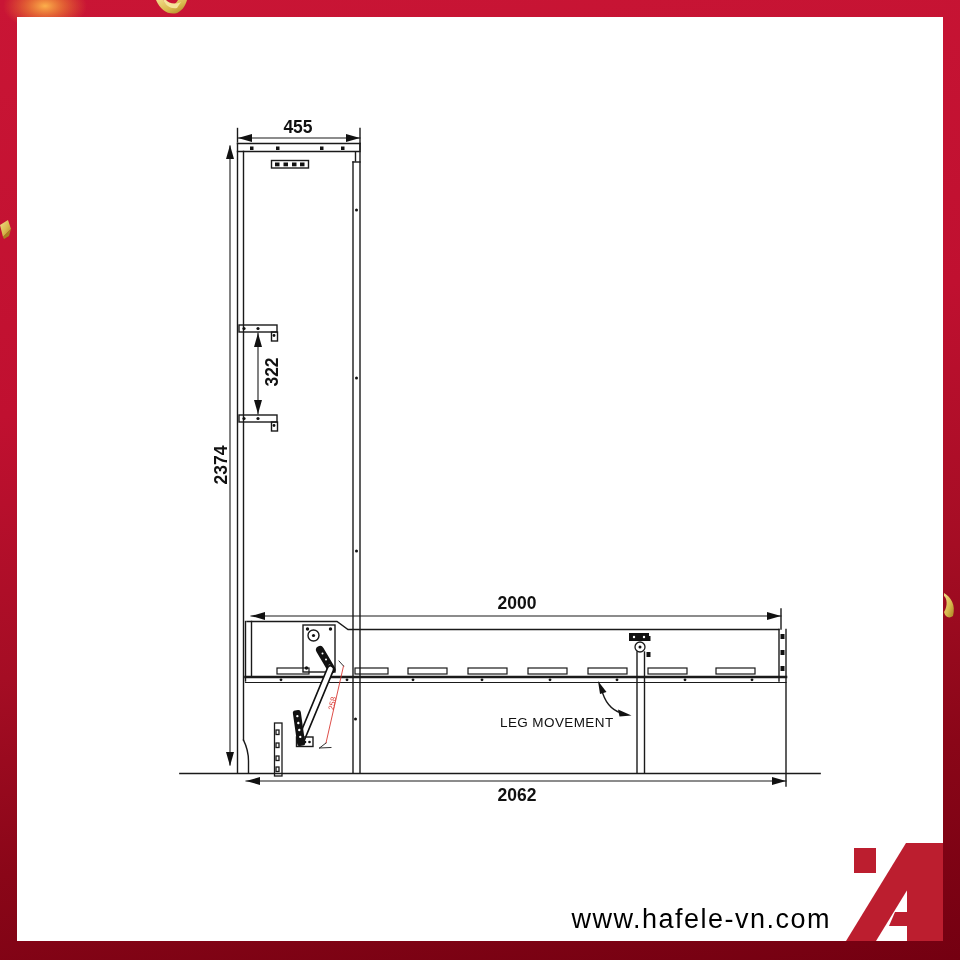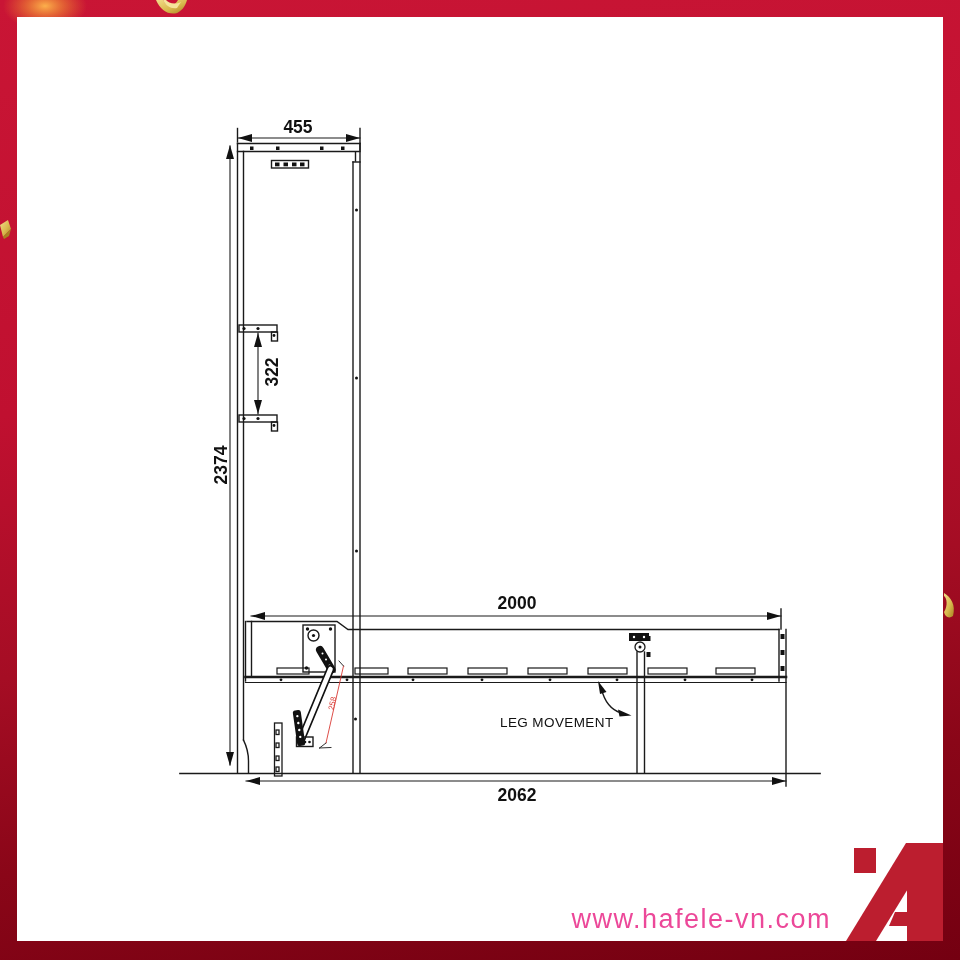--- a/index.html
+++ b/index.html
@@ -12,21 +12,21 @@
   .canvas{
     position:absolute;left:17px;top:17px;width:926px;height:924px;
     background:#ffffff;z-index:2;overflow:hidden;
   }
   .drawing-svg{position:absolute;left:0;top:0;z-index:3;pointer-events:none;}
   .dim-text{font-family:"Liberation Sans",sans-serif;font-size:17.5px;font-weight:700;fill:#111;}
   .label-text{font-family:"Liberation Sans",sans-serif;font-size:13.5px;font-weight:400;fill:#111;letter-spacing:.4px;}
   .red-dim-text{font-family:"Liberation Sans",sans-serif;font-size:8px;font-weight:400;fill:#d93a34;}
   .watermark{
     position:absolute;right:112px;bottom:6px;z-index:4;
-    font-size:27px;font-weight:400;color:#ec4899;letter-spacing:1.5px;
+    font-size:27px;font-weight:400;color:#000000;letter-spacing:1.5px;
     font-family:"Liberation Sans",sans-serif;
   }
   .logo{position:absolute;right:0;bottom:-2px;z-index:3;}
 </style>
 </head>
 <body>
 
 <div class="frame">
 
   <svg class="confetti-layer" width="960" height="960" viewBox="0 0 960 960">

